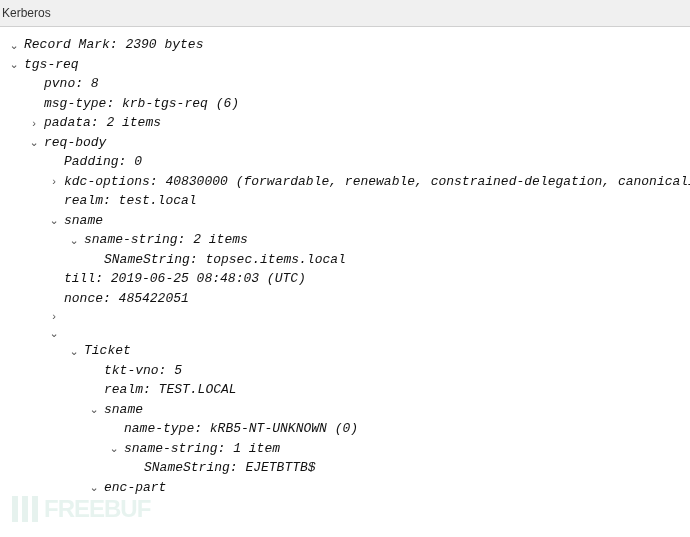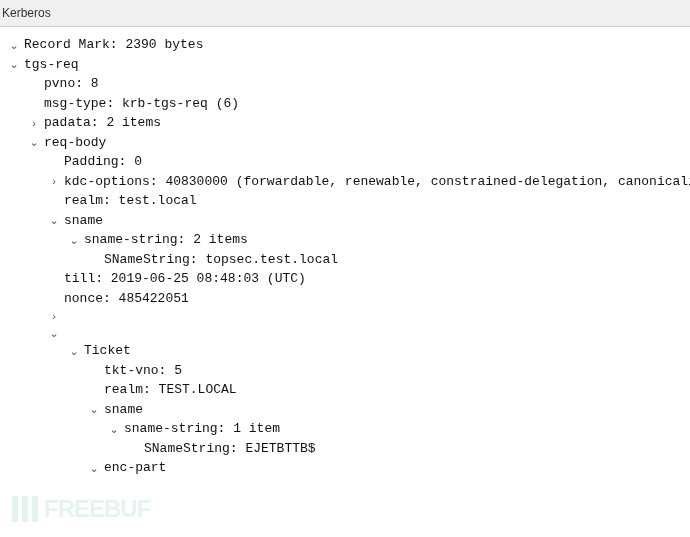--- a/index.html
+++ b/index.html
@@ -44,20 +44,21 @@
       color: #555;
       flex-shrink: 0;
       user-select: none;
       cursor: pointer;
     }
     .expander.none {
       cursor: default;
     }
     .label {
       color: #111;
+      font-style: italic;
     }
     .watermark {
       position: fixed;
       bottom: 10px;
       left: 12px;
       color: #d0e8e0;
       font-family: sans-serif;
       font-weight: bold;
       font-size: 24px;
       letter-spacing: -1px;
@@ -144,21 +145,21 @@
       <span class="indent"></span>
       <span class="expander ">⌄</span>
       <span class="label">sname-string: 2 items</span>
     </div>
     <div class="tree-row">
       <span class="indent"></span>
       <span class="indent"></span>
       <span class="indent"></span>
       <span class="indent"></span>
       <span class="expander none"></span>
-      <span class="label">SNameString: topsec.test.local</span>
+      <span class="label">SNameString: topsec.items.local</span>
     </div>
     <div class="tree-row">
       <span class="indent"></span>
       <span class="indent"></span>
       <span class="expander none"></span>
       <span class="label">till: 2019-06-25 08:48:03 (UTC)</span>
     </div>
     <div class="tree-row">
       <span class="indent"></span>
       <span class="indent"></span>
@@ -198,20 +199,29 @@
       <span class="expander none"></span>
       <span class="label">realm: TEST.LOCAL</span>
     </div>
     <div class="tree-row">
       <span class="indent"></span>
       <span class="indent"></span>
       <span class="indent"></span>
       <span class="indent"></span>
       <span class="expander ">⌄</span>
       <span class="label">sname</span>
+    </div>
+    <div class="tree-row">
+      <span class="indent"></span>
+      <span class="indent"></span>
+      <span class="indent"></span>
+      <span class="indent"></span>
+      <span class="indent"></span>
+      <span class="expander none"></span>
+      <span class="label">name-type: kRB5-NT-UNKNOWN (0)</span>
     </div>
     <div class="tree-row">
       <span class="indent"></span>
       <span class="indent"></span>
       <span class="indent"></span>
       <span class="indent"></span>
       <span class="indent"></span>
       <span class="expander ">⌄</span>
       <span class="label">sname-string: 1 item</span>
     </div>

